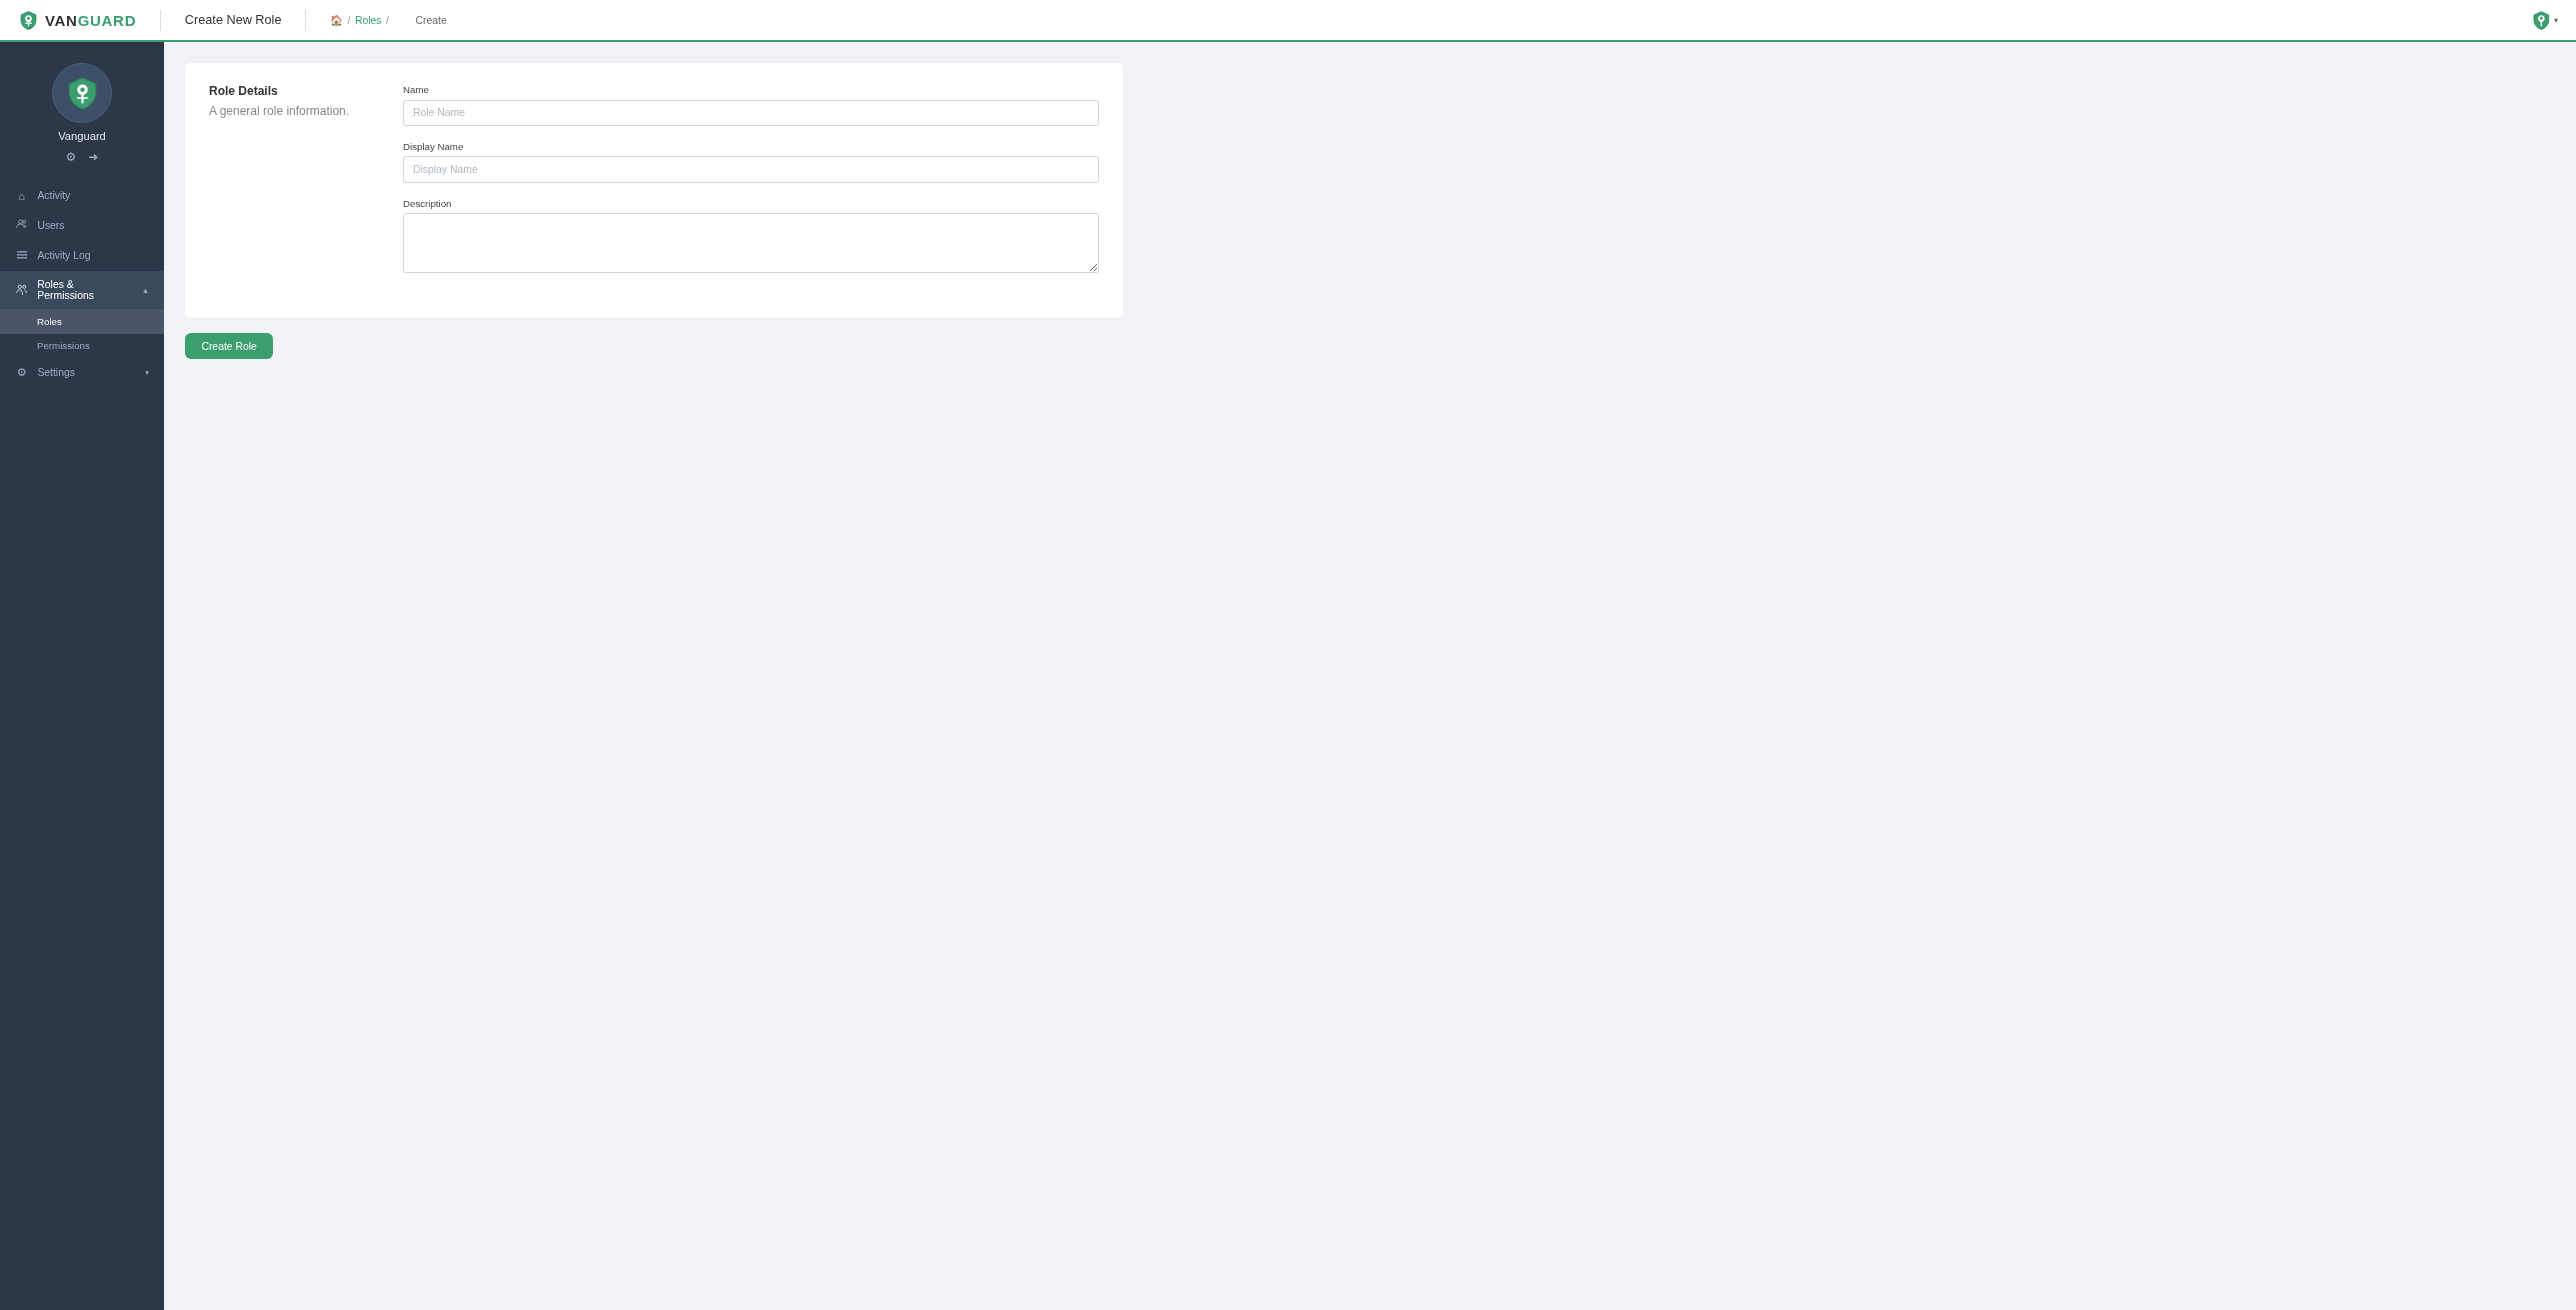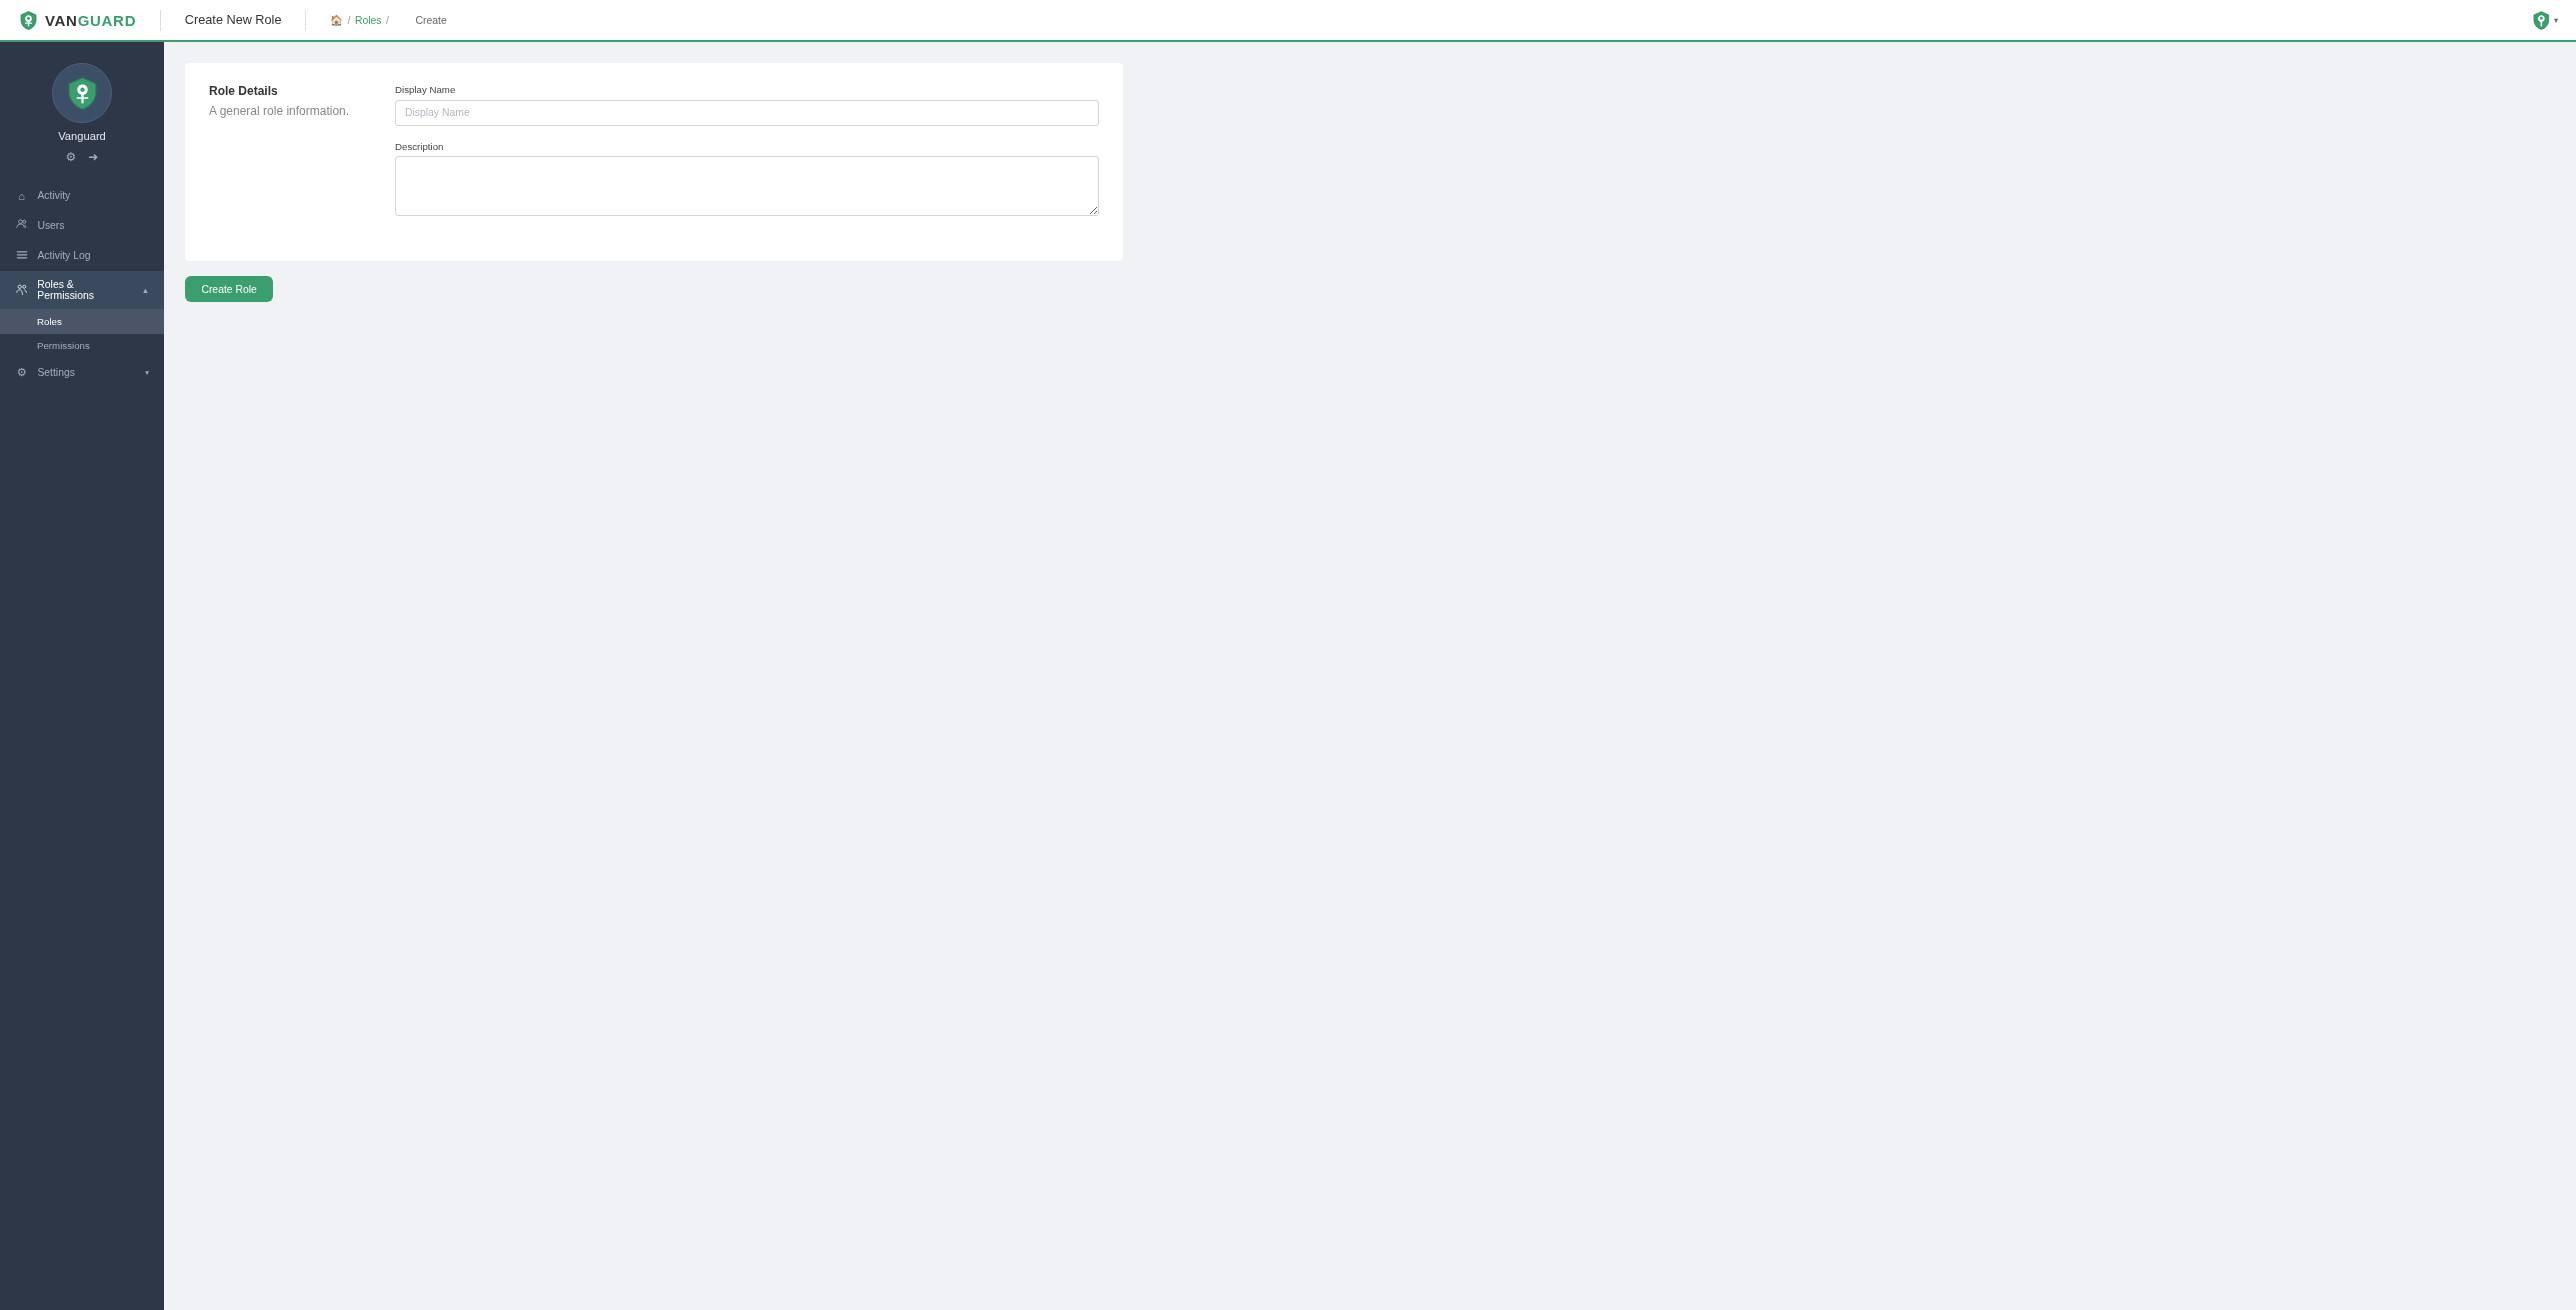--- a/index.html
+++ b/index.html
@@ -154,21 +154,21 @@
 
     .content-card {
       background: #fff;
       border-radius: 4.5px;
       padding: 21px 24px 27px;
       max-width: 938px;
     }
 
     .form-section {
       display: flex;
-      gap: 22px;
+      gap: 30px;
     }
 
     .form-section-left {
       width: 164px;
       flex-shrink: 0;
     }
     .form-section-title {
       font-size: 12px;
       font-weight: 600;
       color: #333;
@@ -346,20 +346,24 @@
 
   <main class="main">
     <div class="content-card">
       <div class="form-section">
         <div class="form-section-left">
           <div class="form-section-title">Role Details</div>
           <div class="form-section-desc">A general role information.</div>
         </div>
         <div class="form-section-right">
           <div class="form-group">
+            <label class="form-label">Name</label>
+            <input type="text" class="form-input" placeholder="Role Name" style="">
+          </div>
+          <div class="form-group">
             <label class="form-label">Display Name</label>
             <input type="text" class="form-input" placeholder="Display Name" style="">
           </div>
           <div class="form-group">
             <label class="form-label">Description</label>
             <textarea class="form-textarea" style=""></textarea>
           </div>
         </div>
       </div>
     </div>

